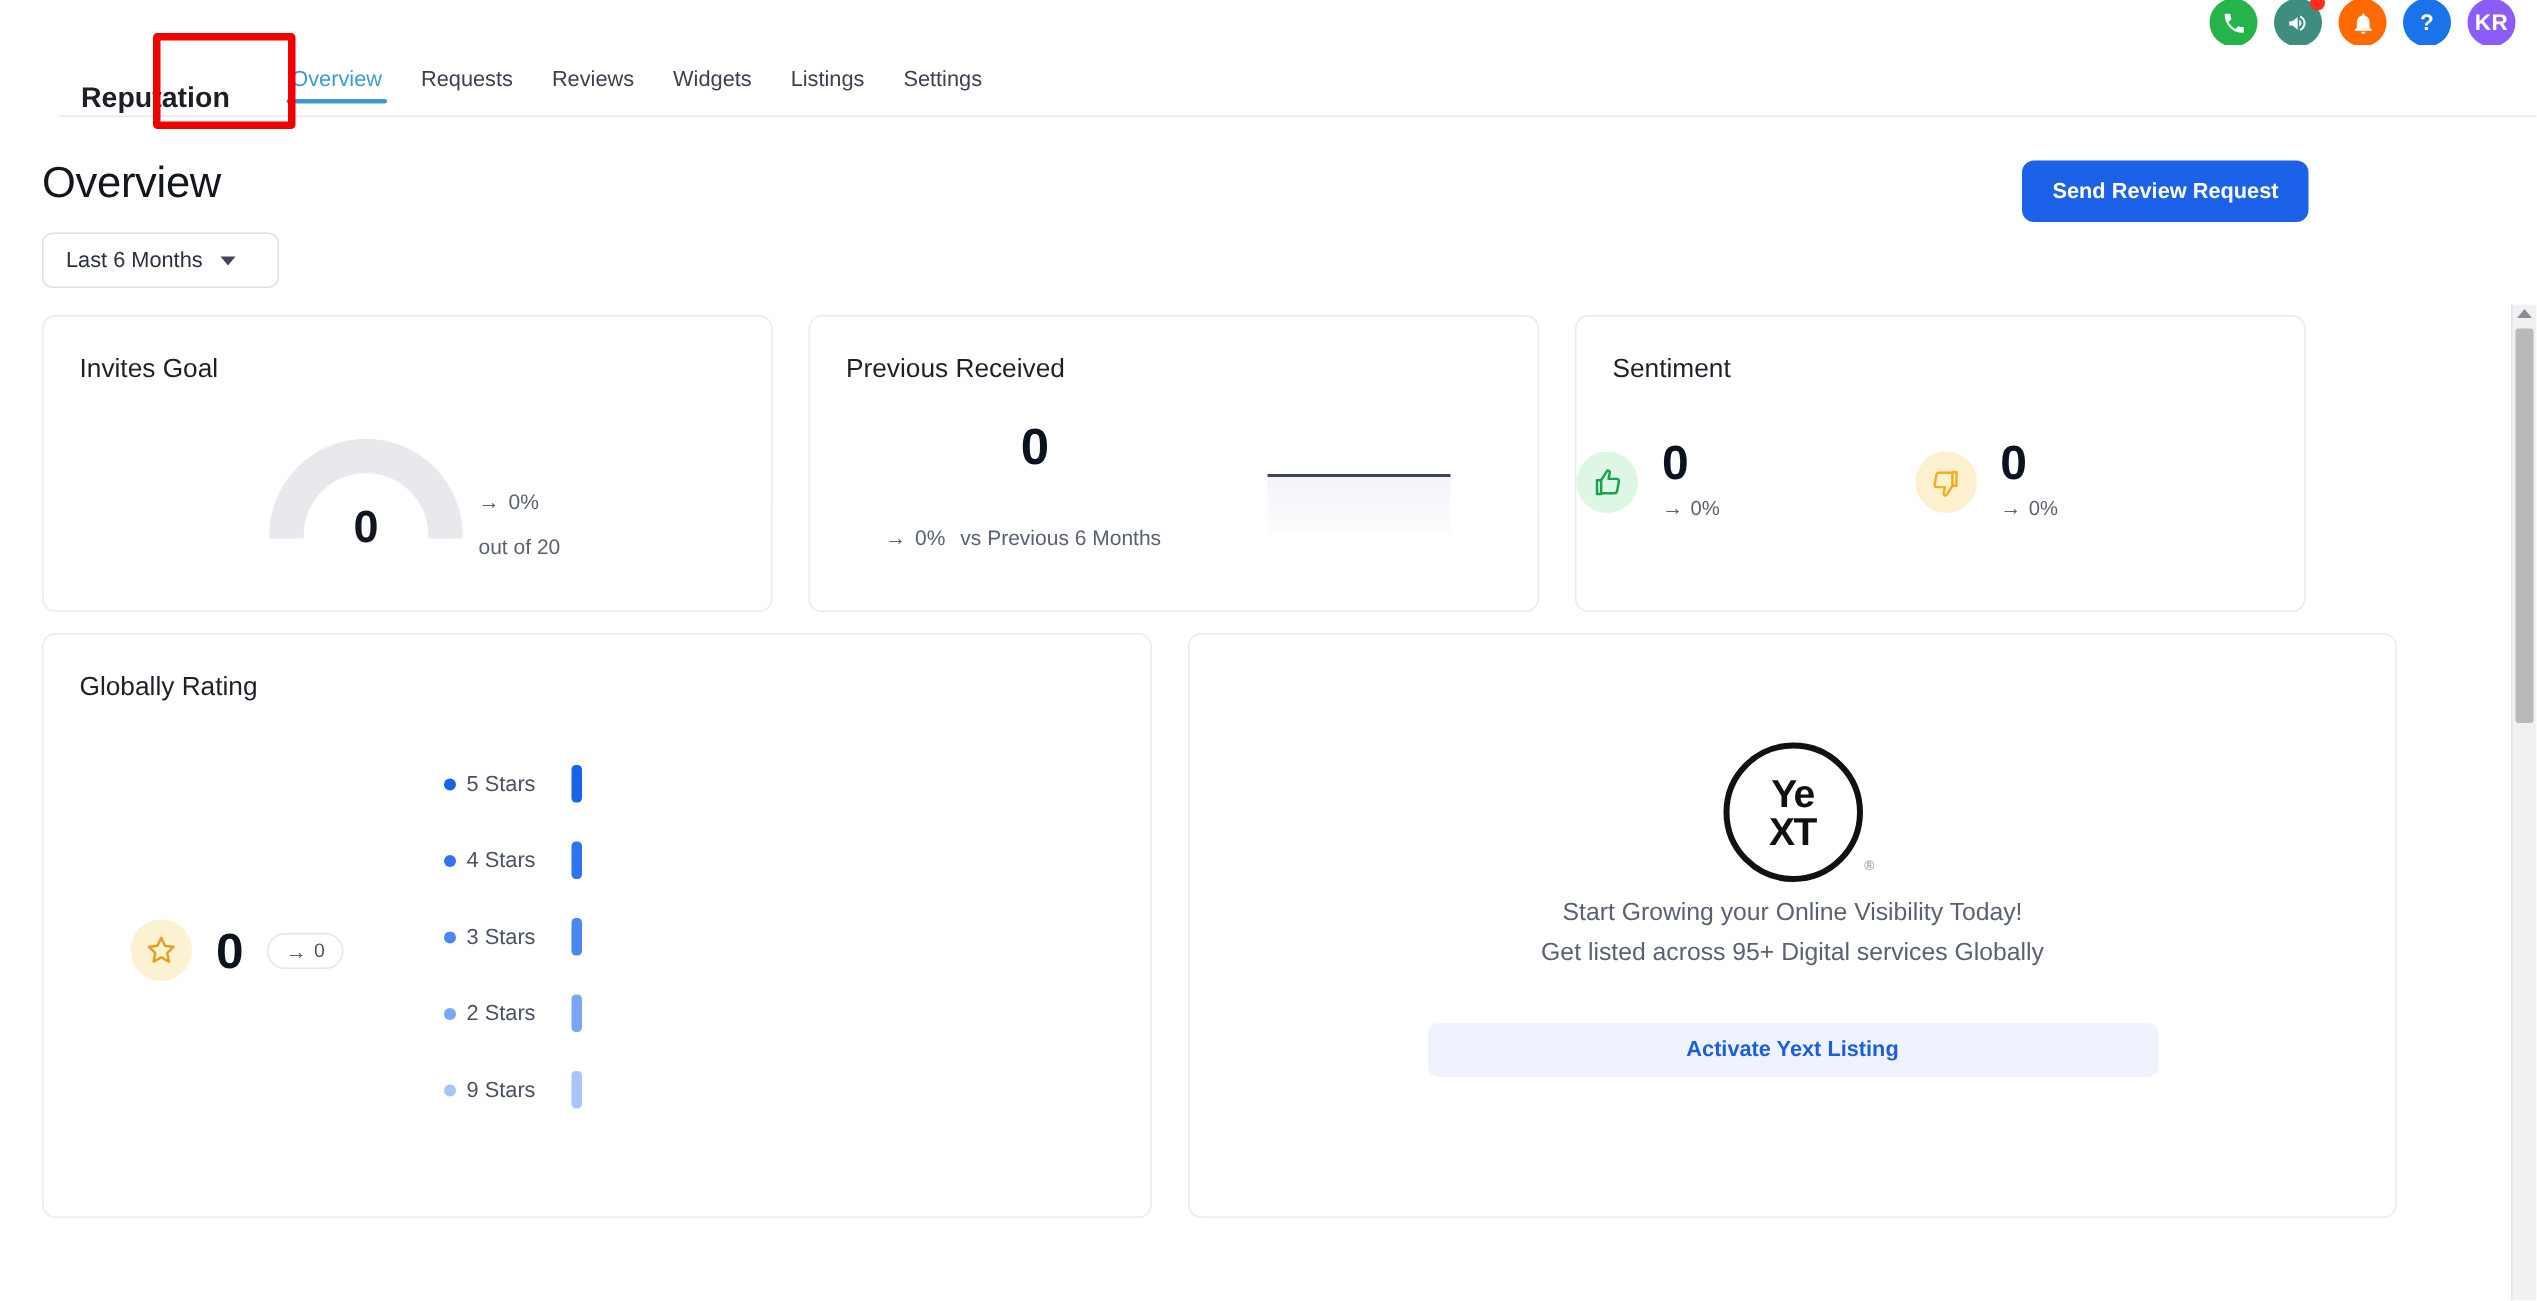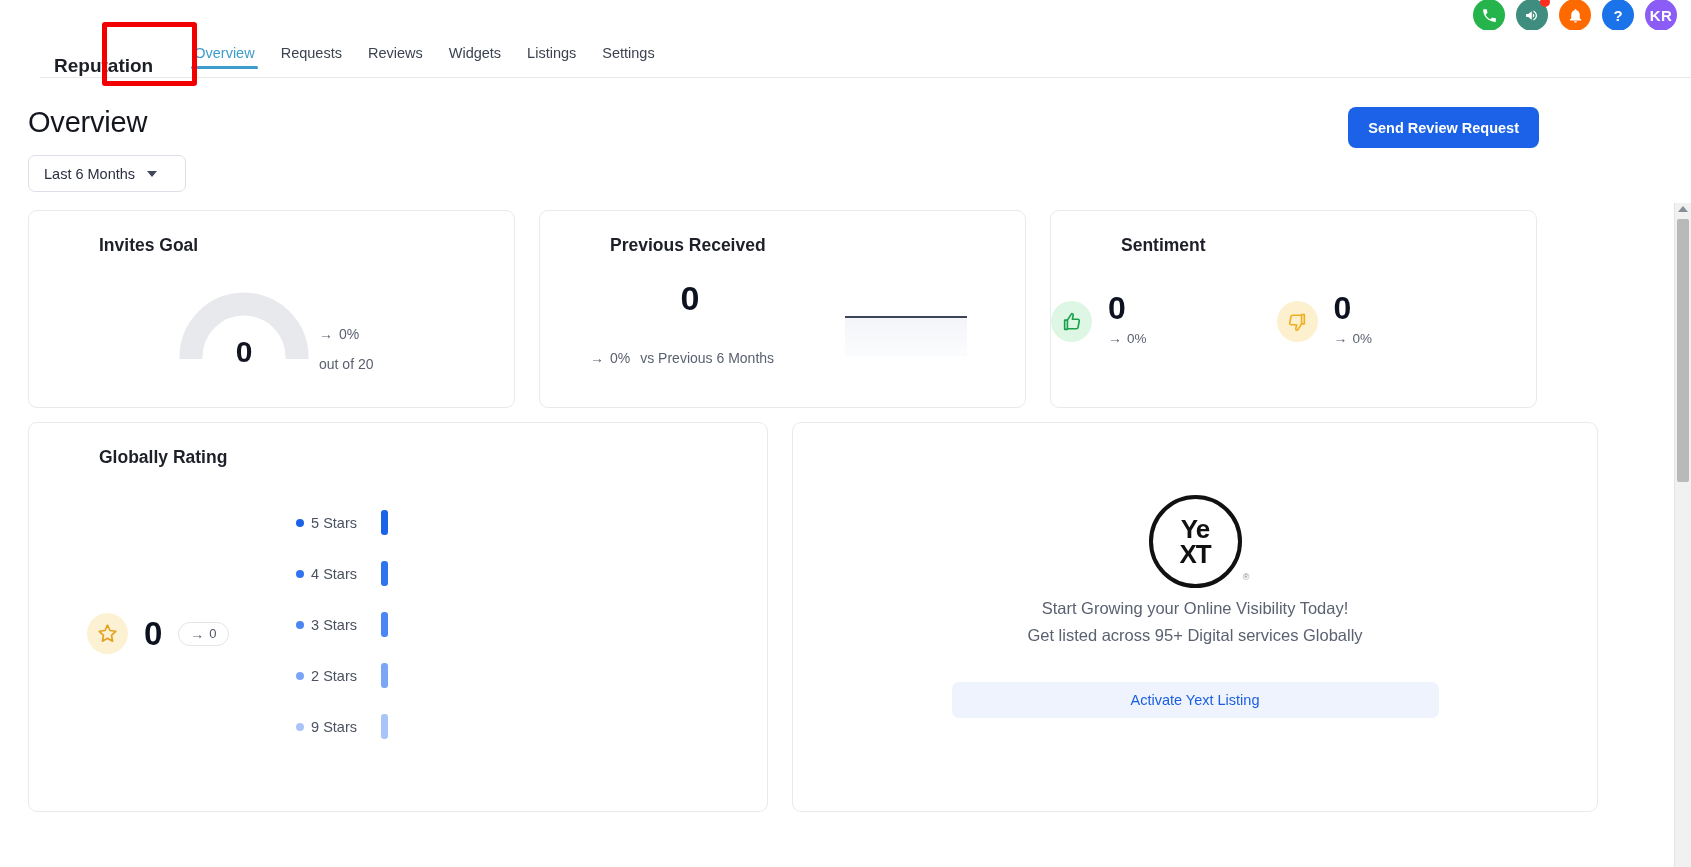--- a/index.html
+++ b/index.html
@@ -111,21 +111,21 @@
   }
   .cards-row1 {
     position: absolute; left: 28px; top: 10px;
     display: flex; gap: 24px;
   }
   .card {
     background: #fff; border: 1px solid #e8eaee; border-radius: 9px;
     position: relative;
   }
   .card-title {
-    font-size: 17.5px; color: #1d2029; font-weight: 700; margin-left: 46px;
+    font-size: 17.5px; color: #1d2029; font-weight: 400;
   }
 
   .kpi-card { width: 487px; height: 198px; padding: 24px 24px 0 24px; }
 
   
   .gauge-wrap {
     position: absolute; left: 150px; top: 78px;
     width: 130px; height: 70px;
   }
   .gauge-val {
@@ -248,21 +248,21 @@
     font-size: 9px; color: #8a8f99;
   }
   .yext-t1 {
     margin-top: 11px; font-size: 16.5px; color: #5a6170;
   }
   .yext-t2 { margin-top: 8px; font-size: 16.5px; color: #5a6170; }
   .yext-btn {
     margin-top: 37px;
     width: 487px; height: 36px;
     background: #eef3fd; border: none; border-radius: 7px;
-    color: #1b5fe0; font-size: 14.5px; font-weight: 400;
+    color: #1b5fe0; font-size: 14.5px; font-weight: 700;
     font-family: "Liberation Sans", sans-serif;
     cursor: pointer;
   }
 
   
   .scrollbar {
     position: absolute; right: 0; top: 203px; width: 17px; bottom: 0;
     background: #f1f1f1; border-left: 1px solid #e4e4e4;
   }
   .sb-up {

